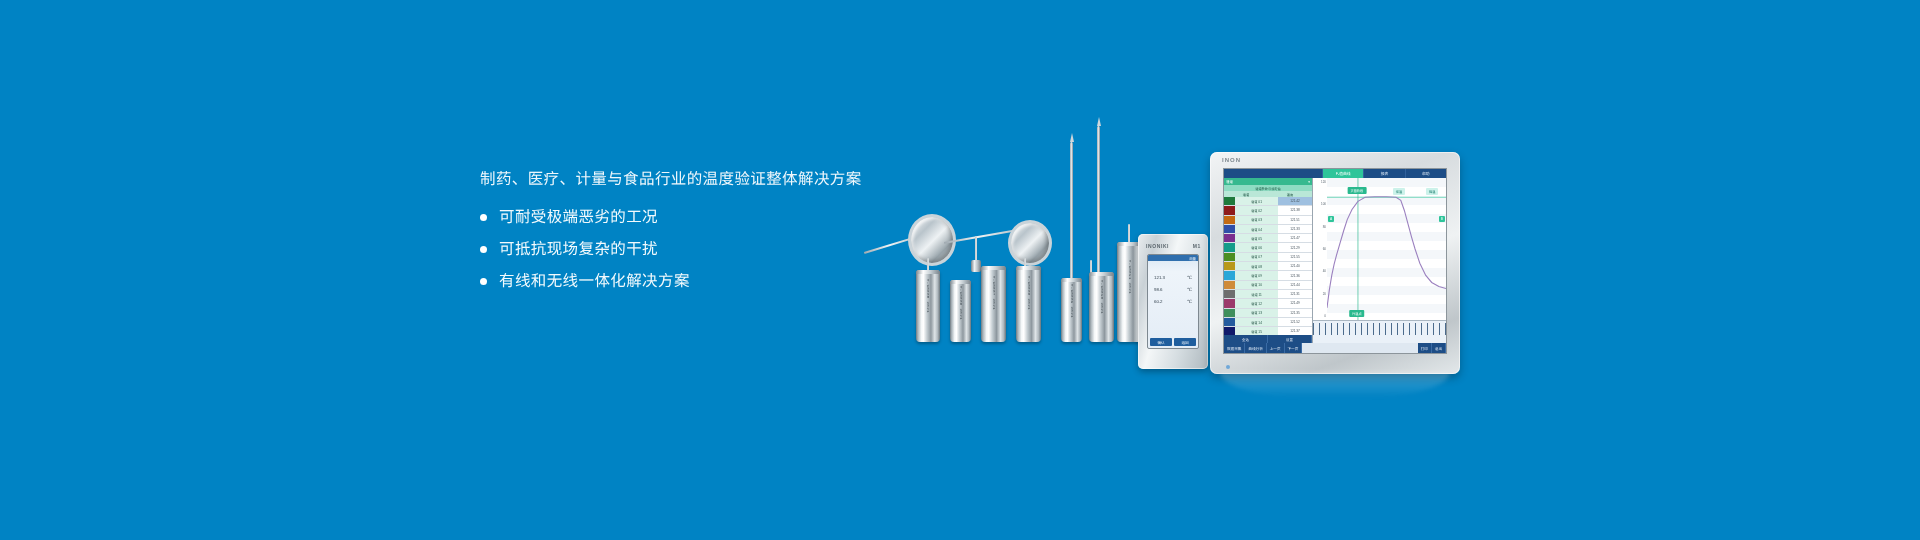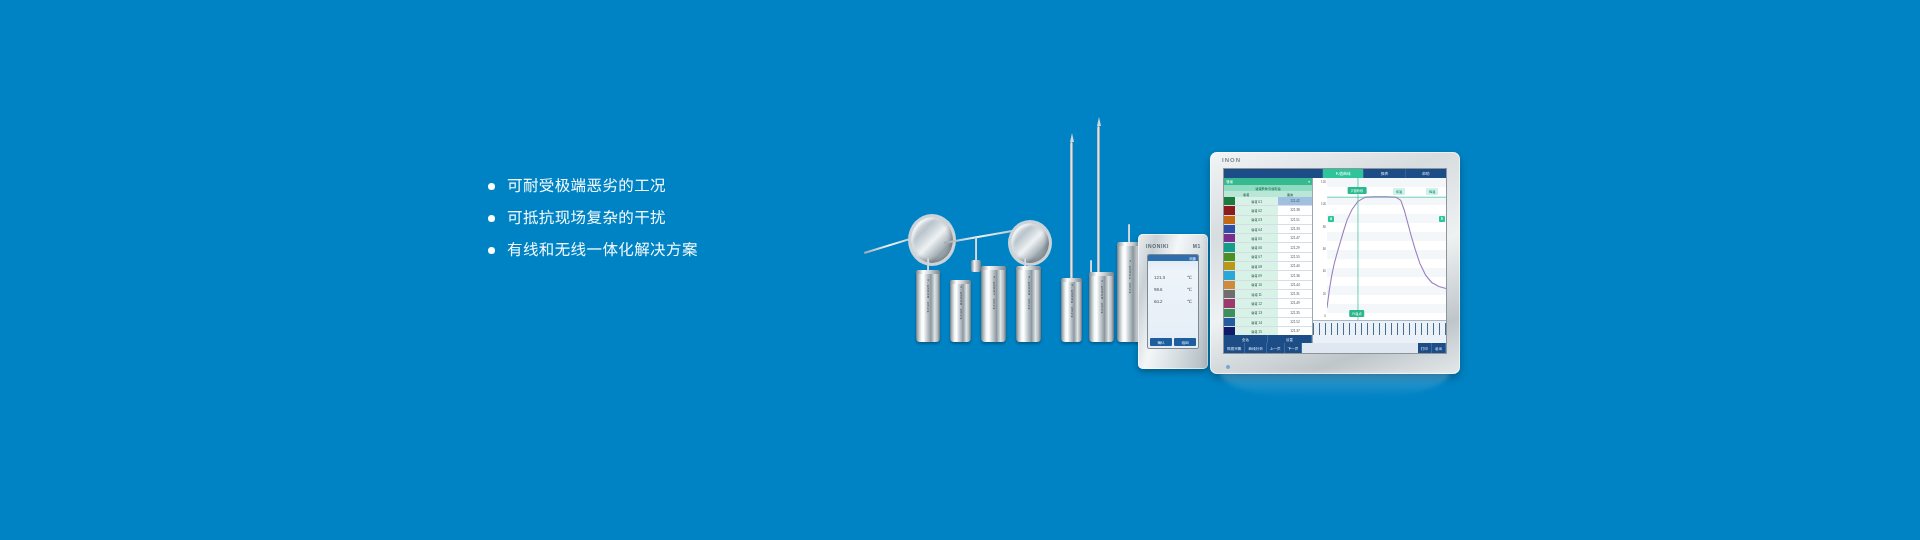--- a/index.html
+++ b/index.html
@@ -34,21 +34,21 @@
   }
   .copy .subtitle{
     font-size:15.5px;
     font-weight:normal;
     letter-spacing:.4px;
     line-height:22px;
     margin:0 0 17px 0;
     color:#eef7fc;
     white-space:nowrap;
   }
-  .bullets{list-style:none;margin:8px;padding:0;}
+  .bullets{list-style:none;margin:0;padding:0;}
   .bullets li{
     display:flex;
     align-items:center;
     font-size:15.5px;
     letter-spacing:.4px;
     line-height:20px;
     margin-bottom:12px;
     color:#f2fafd;
     white-space:nowrap;
   }
@@ -322,20 +322,21 @@
     border-radius:0 0 40% 40%/0 0 100% 100%;
     filter:blur(2px);
   }
 </style>
 </head>
 <body>
 
 <div class="banner">
 
   <div class="copy">
+    <p class="subtitle">制药、医疗、计量与食品行业的温度验证整体解决方案</p>
     <ul class="bullets">
       <li>
         <span class="dot"></span>
         <span>可耐受极端恶劣的工况</span>
       </li>
       <li>
         <span class="dot"></span>
         <span>可抵抗现场复杂的干扰</span>
       </li>
       <li>

